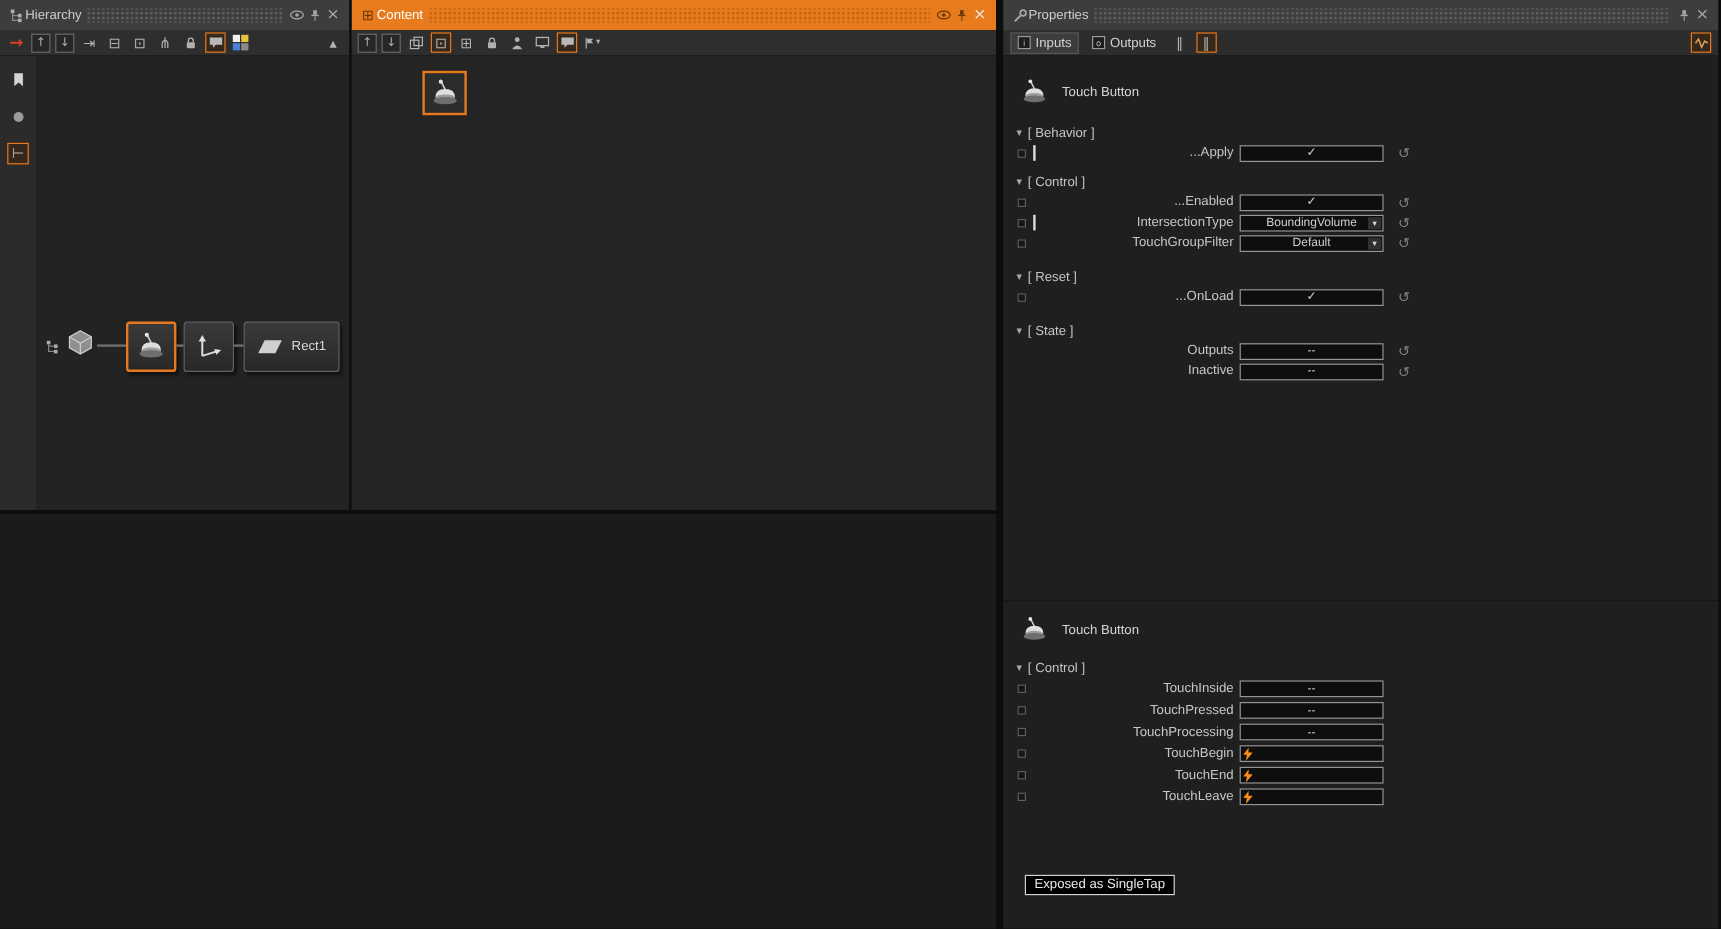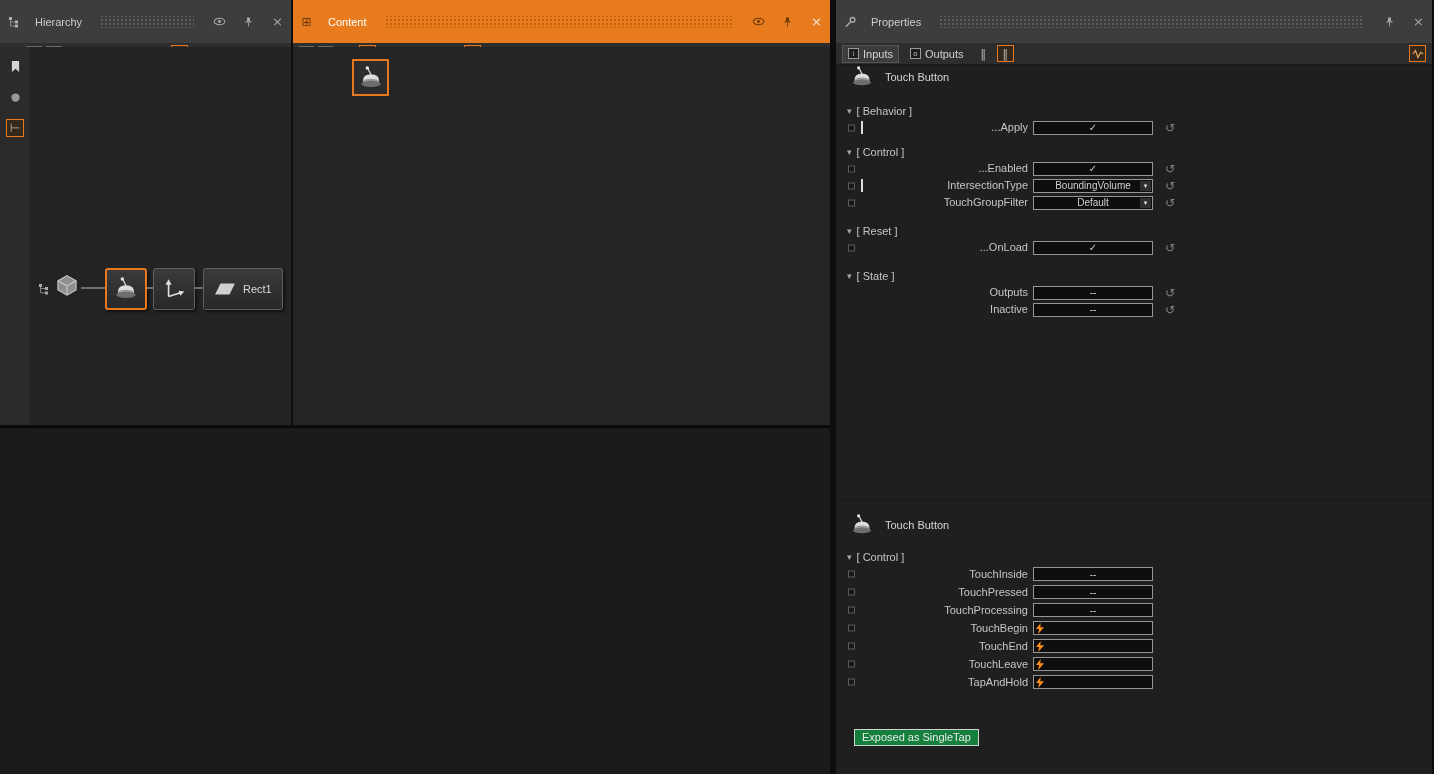--- a/index.html
+++ b/index.html
@@ -5,21 +5,21 @@
   *{margin:0;padding:0;box-sizing:border-box}
   html,body{width:1434px;height:774px;background:#0d0d0d;font-family:"Liberation Sans",sans-serif;overflow:hidden}
   .app{position:relative;width:1434px;height:774px}
   .panel{position:absolute;background:#232323;overflow:hidden}
   .hierarchy{left:0;top:0;width:291px;height:425px}
   .content{left:293px;top:0;width:537px;height:425px}
   .viewport{left:0;top:427px;width:830px;height:347px;background:#1b1b1b;border-top:1px solid #050505}
   .properties{left:836px;top:0;width:596px;height:774px;background:#1f1f1f}
 
   
-  .titlebar{height:43px;background:#3d3d3d;display:flex;align-items:center;padding:0 6px;gap:14px;color:#cdcdcd;font-size:11px}
+  .titlebar{height:25px;background:#3d3d3d;display:flex;align-items:center;padding:0 6px;gap:0;color:#cdcdcd;font-size:11px}
   .titlebar .title{white-space:nowrap}
   .dots{flex:1;height:12px;margin:0 4px;background-image:radial-gradient(circle,#5e5e5e 1px,transparent 1.3px);background-size:4px 4px;background-position:0 2px}
   .titlebar.orange{background:#e87b1d;color:#ffffff}
   .titlebar.orange .dots{background-image:radial-gradient(circle,#c06310 1px,transparent 1.3px)}
   .tbtn{width:15px;height:15px;display:flex;align-items:center;justify-content:center;color:#a8a8a8;font-size:13px;line-height:1;font-family:"DejaVu Sans",sans-serif}
   .titlebar.orange .tbtn{color:#6b3608}
   .titlebar.orange .tbtn.light{color:#f5e7d8}
 
   
   .toolbar{height:22px;background:#2e2e2e;display:flex;align-items:center;gap:4px;padding:0 5px;border-bottom:1px solid #191919}
@@ -64,21 +64,21 @@
   .plabel{position:absolute;left:0;width:192px;text-align:right;font-size:11px;color:#c6c6c6;line-height:17px;white-space:nowrap}
   .tall .plabel{line-height:18px}
   .pfield{position:absolute;left:197px;top:50%;transform:translateY(-50%);width:120px;height:14px;border:1px solid #969696;background:#0e0e0e;color:#cfcfcf;font-size:10px;display:flex;align-items:center;justify-content:center}
   .pfield .glyph{font-family:"DejaVu Sans",sans-serif;font-size:10px;color:#cdcdcd}
   .pfield .ddarr{position:absolute;right:1px;top:1px;bottom:1px;width:11px;background:#303030;display:flex;align-items:center;justify-content:center;font-size:7px;color:#dedede;font-family:"DejaVu Sans",sans-serif}
   .bolt{position:absolute;left:2px;top:1px;width:8px;height:11px;background:var(--bolt,#ff8c1a);clip-path:polygon(58% 0%,0% 55%,38% 55%,28% 100%,100% 38%,54% 38%)}
   .actbtn{position:absolute;left:1px;top:1px;width:11px;height:10px;background:linear-gradient(135deg,#ffb060,#e06812);border:1px solid #8a4a10}
   .actbtn i{position:absolute;left:2px;top:0;width:6px;height:9px;background:#5a2a06;clip-path:polygon(58% 0%,0% 55%,38% 55%,28% 100%,100% 38%,54% 38%)}
   .preset{position:absolute;left:329px;top:50%;transform:translateY(-50%);font-size:12px;color:#828282;font-family:"DejaVu Sans",sans-serif;line-height:1}
   .plower{position:absolute;top:500px;left:0;right:0;border-top:1px solid #161616;padding-top:4px}
-  .tooltip{position:absolute;left:18px;top:729px;background:#15803d;border:1px solid #d2d2d2;color:#e9e9e9;font-size:11px;padding:1px 7px 2px;white-space:nowrap;z-index:6}
+  .tooltip{position:absolute;left:18px;top:729px;background:#000000;border:1px solid #d2d2d2;color:#e9e9e9;font-size:11px;padding:1px 7px 2px;white-space:nowrap;z-index:6}
 
   svg{display:block}
 </style>
 </head>
 <body>
 
 <div class="app">
 
   <section class="panel hierarchy">
     <div class="titlebar">
@@ -453,25 +453,18 @@
             <span class="bolt"></span>
           </span>
       </div>
       <div class="prow tall">
         <span class="pcheck"></span>
         <span class="plabel">TouchLeave</span>
         <span class="pfield">
             <span class="bolt"></span>
           </span>
       </div>
-      <div class="prow tall">
-        <span class="pcheck"></span>
-        <span class="plabel">TapAndHold</span>
-        <span class="pfield">
-            <span class="bolt"></span>
-          </span>
-      </div>
     </div>
 
     <div class="tooltip">Exposed as SingleTap</div>
   </section>
 
 </div>
 
 </body></html>

